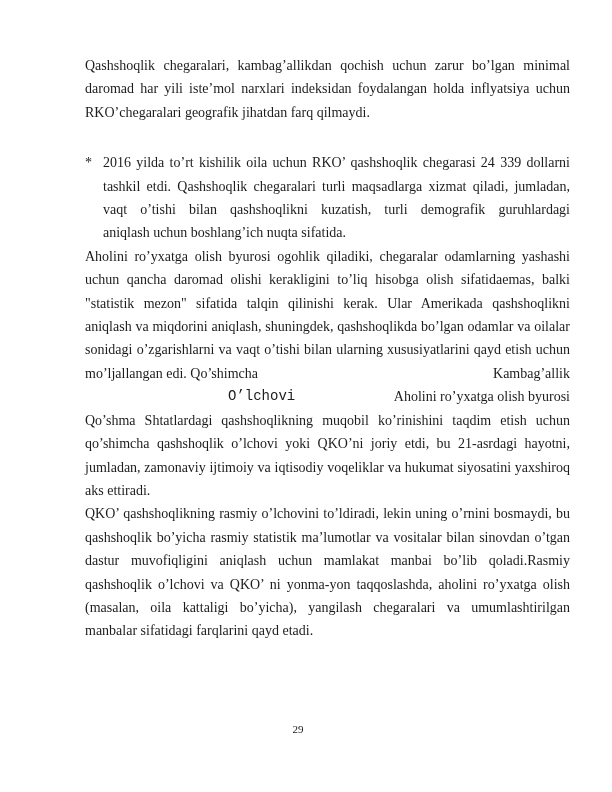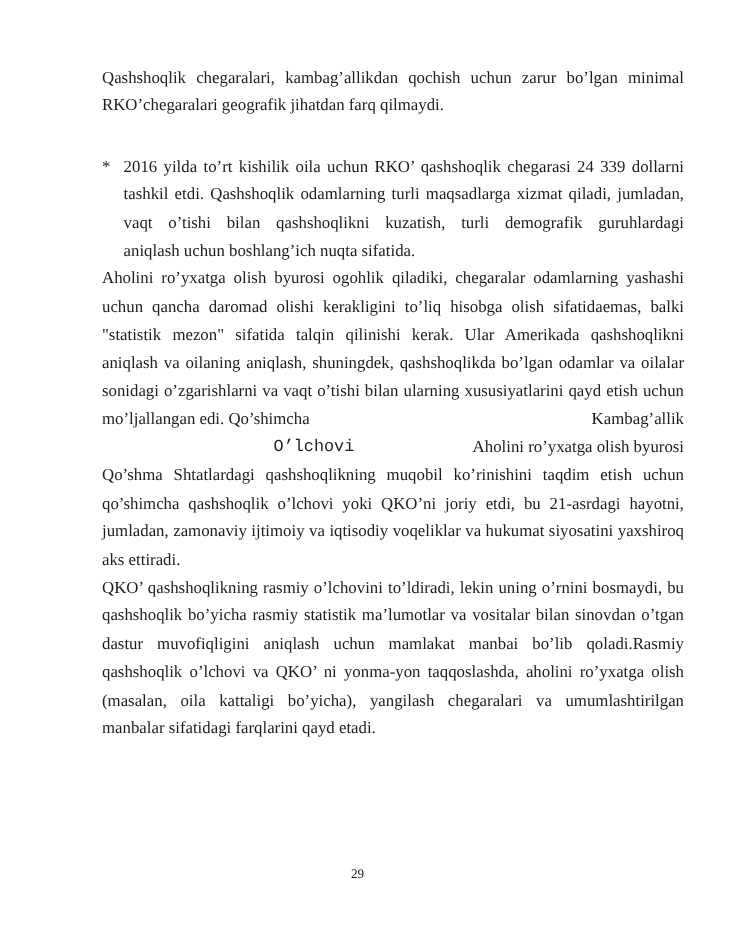--- a/index.html
+++ b/index.html
@@ -62,37 +62,38 @@
     color: #1c1c1c;
   }
 </style>
 </head>
 <body>
 
 <div class="page">
   <div class="body-text">
       <div class="para plain">
         <div class="line">Qashshoqlik chegaralari, kambag’allikdan qochish uchun zarur bo’lgan minimal</div>
+        <div class="line">daromad har yili iste’mol narxlari indeksidan foydalangan holda inflyatsiya uchun</div>
       </div>
       <div class="para plain">
         <div class="line last">RKO’chegaralari geografik jihatdan farq qilmaydi.</div>
       </div>
       <div class="para spacer"></div>
       <div class="para bullet">
         <span class="bullet-marker">*</span>
         <div class="line">2016 yilda to’rt kishilik oila uchun RKO’ qashshoqlik chegarasi 24 339 dollarni</div>
-        <div class="line">tashkil etdi. Qashshoqlik odamlarning turli maqsadlarga xizmat qiladi, jumladan,</div>
+        <div class="line">tashkil etdi. Qashshoqlik chegaralari turli maqsadlarga xizmat qiladi, jumladan,</div>
         <div class="line">vaqt o’tishi bilan qashshoqlikni kuzatish, turli demografik guruhlardagi</div>
         <div class="line last">aniqlash uchun boshlang’ich nuqta sifatida.</div>
       </div>
       <div class="para plain">
         <div class="line">Aholini ro’yxatga olish byurosi ogohlik qiladiki, chegaralar odamlarning yashashi</div>
         <div class="line">uchun qancha daromad olishi kerakligini to’liq hisobga olish sifatidaemas, balki</div>
         <div class="line">"statistik mezon" sifatida talqin qilinishi kerak. Ular Amerikada qashshoqlikni</div>
-        <div class="line">aniqlash va oilaning aniqlash, shuningdek, qashshoqlikda bo’lgan odamlar va oilalar</div>
+        <div class="line">aniqlash va miqdorini aniqlash, shuningdek, qashshoqlikda bo’lgan odamlar va oilalar</div>
         <div class="line">sonidagi o’zgarishlarni va vaqt o’tishi bilan ularning xususiyatlarini qayd etish uchun</div>
         <div class="line split">
           <span class="part-left">mo’ljallangan edi. Qo’shimcha</span>
           <span class="part-right">Kambag’allik</span>
         </div>
         <div class="line split">
           <span class="part-left indent">O’lchovi</span>
           <span class="part-right">Aholini ro’yxatga olish byurosi</span>
         </div>
       </div>

